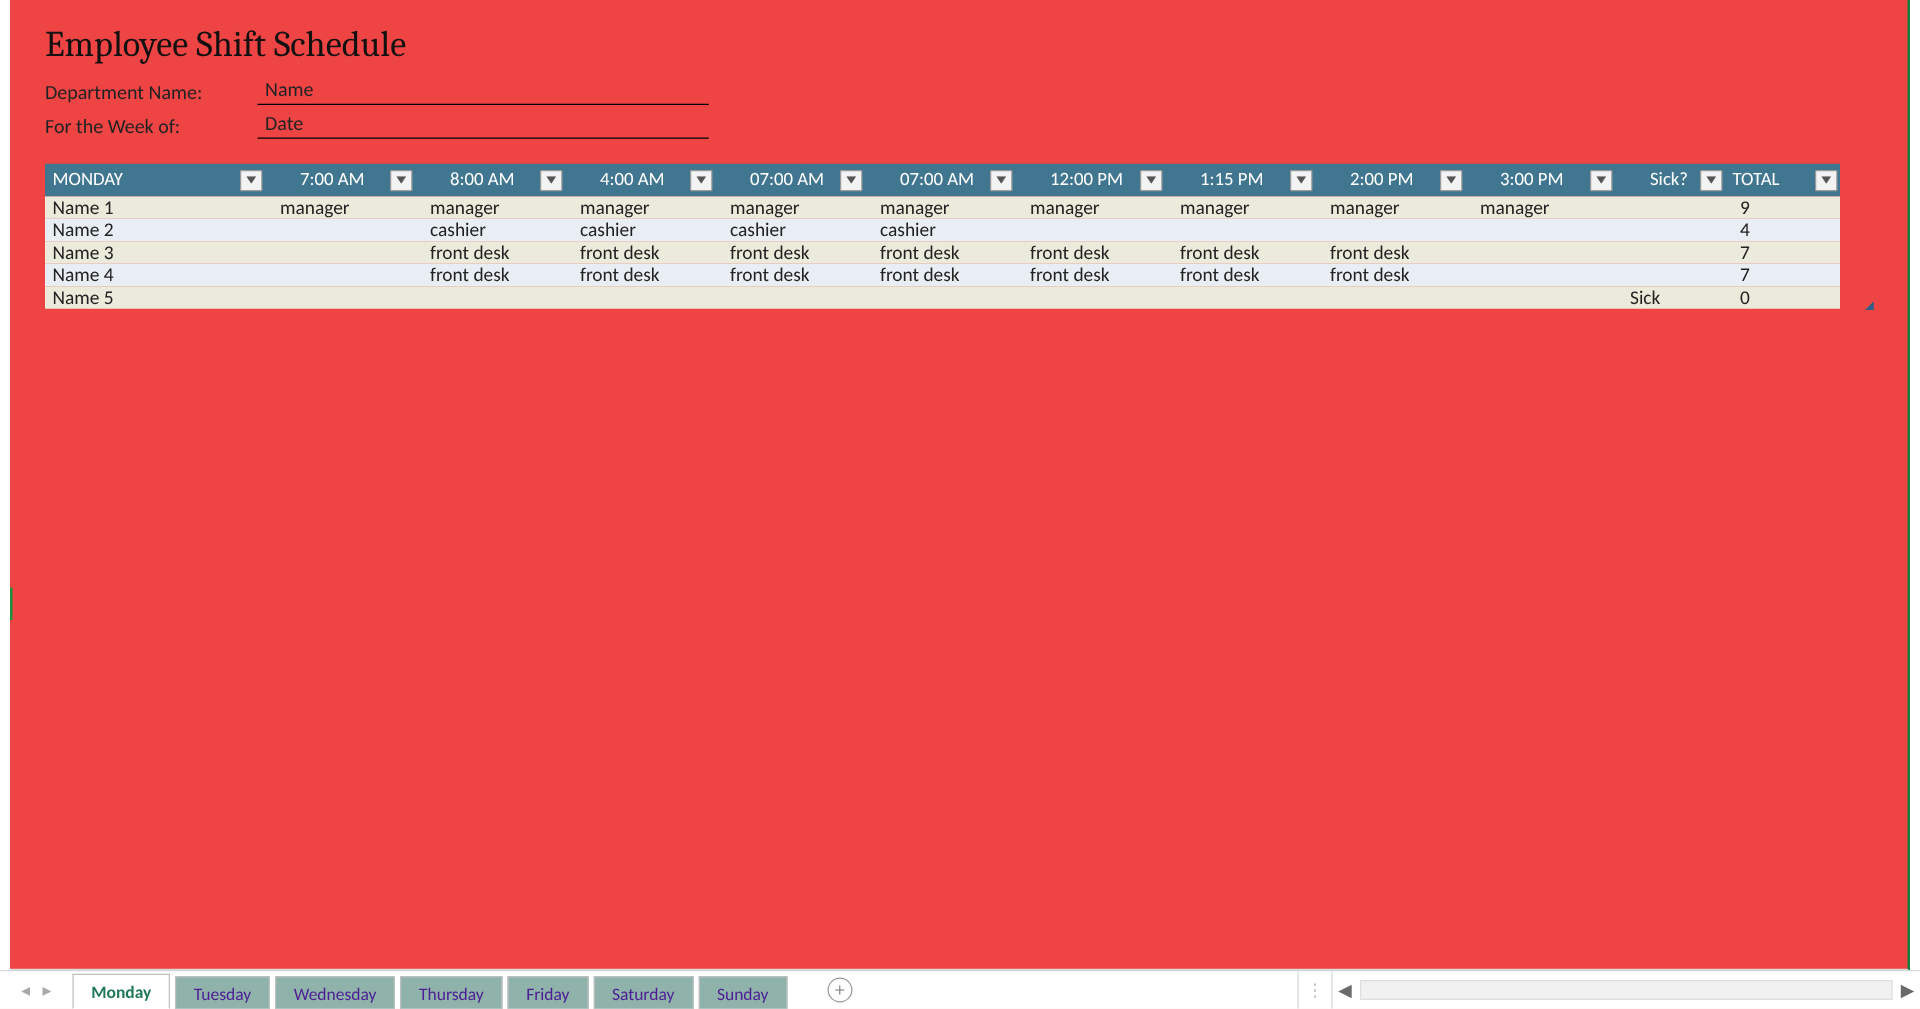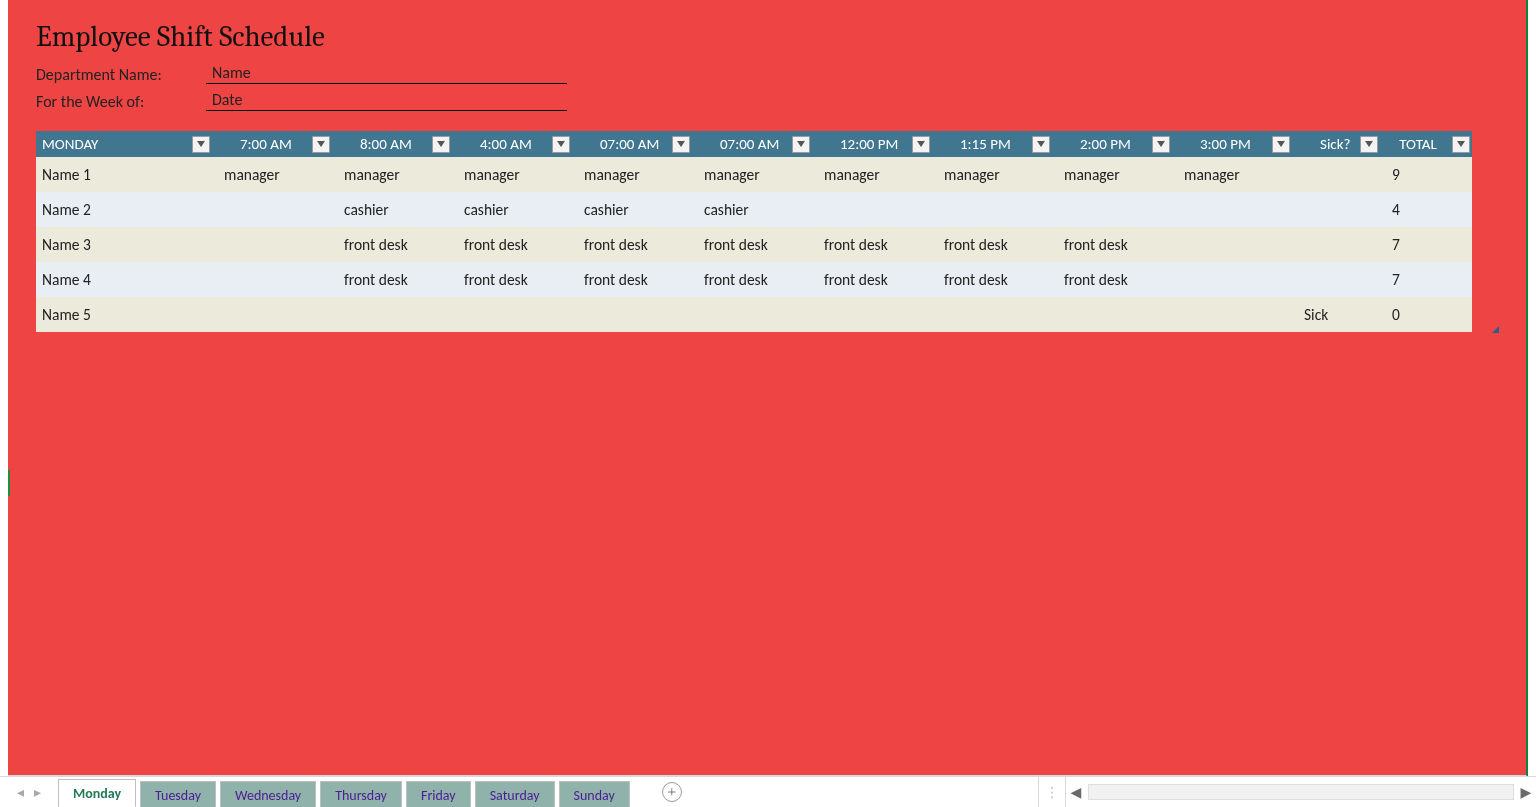--- a/index.html
+++ b/index.html
@@ -9,25 +9,25 @@
   h1.title{font-family:"Cambria","Georgia",serif;font-weight:400;font-size:29px;margin:0 0 10px 0;color:#111}
   .meta-row{display:flex;align-items:flex-end;margin-bottom:6px}
   .meta-label{width:170px;font-size:16px}
   .meta-value{width:355px;border-bottom:1px solid #000;padding:0 0 1px 6px;font-size:16px}
   .schedule{margin-top:20px;position:relative}
   .grid{display:grid;grid-template-columns:176px repeat(9,120px) 88px 92px;}
   
   .hcell{background:#417690;color:#fff;font-weight:400;font-size:15px;height:26px;display:flex;align-items:center;padding-left:6px;position:relative;box-sizing:border-box}
   .hcell .lbl{flex:1;white-space:nowrap}
   .hcell.indent .lbl{margin-left:22px}
-  .hcell.total .lbl{text-align:center;margin-right:2px}
+  .hcell.total .lbl{text-align:left;margin-right:2px}
   .drop{width:18px;height:17px;margin-right:2px;background:#f3f3f3;border:1px solid #9a9a9a;display:flex;align-items:center;justify-content:center;box-sizing:border-box;border-radius:1px}
   .drop svg{display:block}
   
-  .bcell{height:35px;display:flex;align-items:center;padding-left:6px;font-size:15.5px;box-sizing:border-box;white-space:nowrap}
+  .bcell{height:18px;display:flex;align-items:center;padding-left:6px;font-size:15.5px;box-sizing:border-box;white-space:nowrap}
   .row-odd .bcell{background:#eceadb}
   .row-even .bcell{background:#e8eef4}
   .bcell.indent{padding-left:12px}
   .bcell.total{justify-content:flex-start;padding-left:12px}
   .table-mark{position:absolute;right:-1px;bottom:-1px;width:0;height:0;border-right:7px solid #2e5f8a;border-top:7px solid transparent}
   
   .sel-tick{position:absolute;left:8px;top:470px;width:2px;height:26px;background:#1f8f3b}
   
   .tabstrip{position:absolute;left:0;right:0;bottom:0;height:30px;background:#fff;display:flex;align-items:stretch;border-top:1px solid #d8d8d8;font-size:14px}
   .navbtns{display:flex;align-items:center;gap:10px;width:58px;justify-content:center;color:#a8a8a8}

